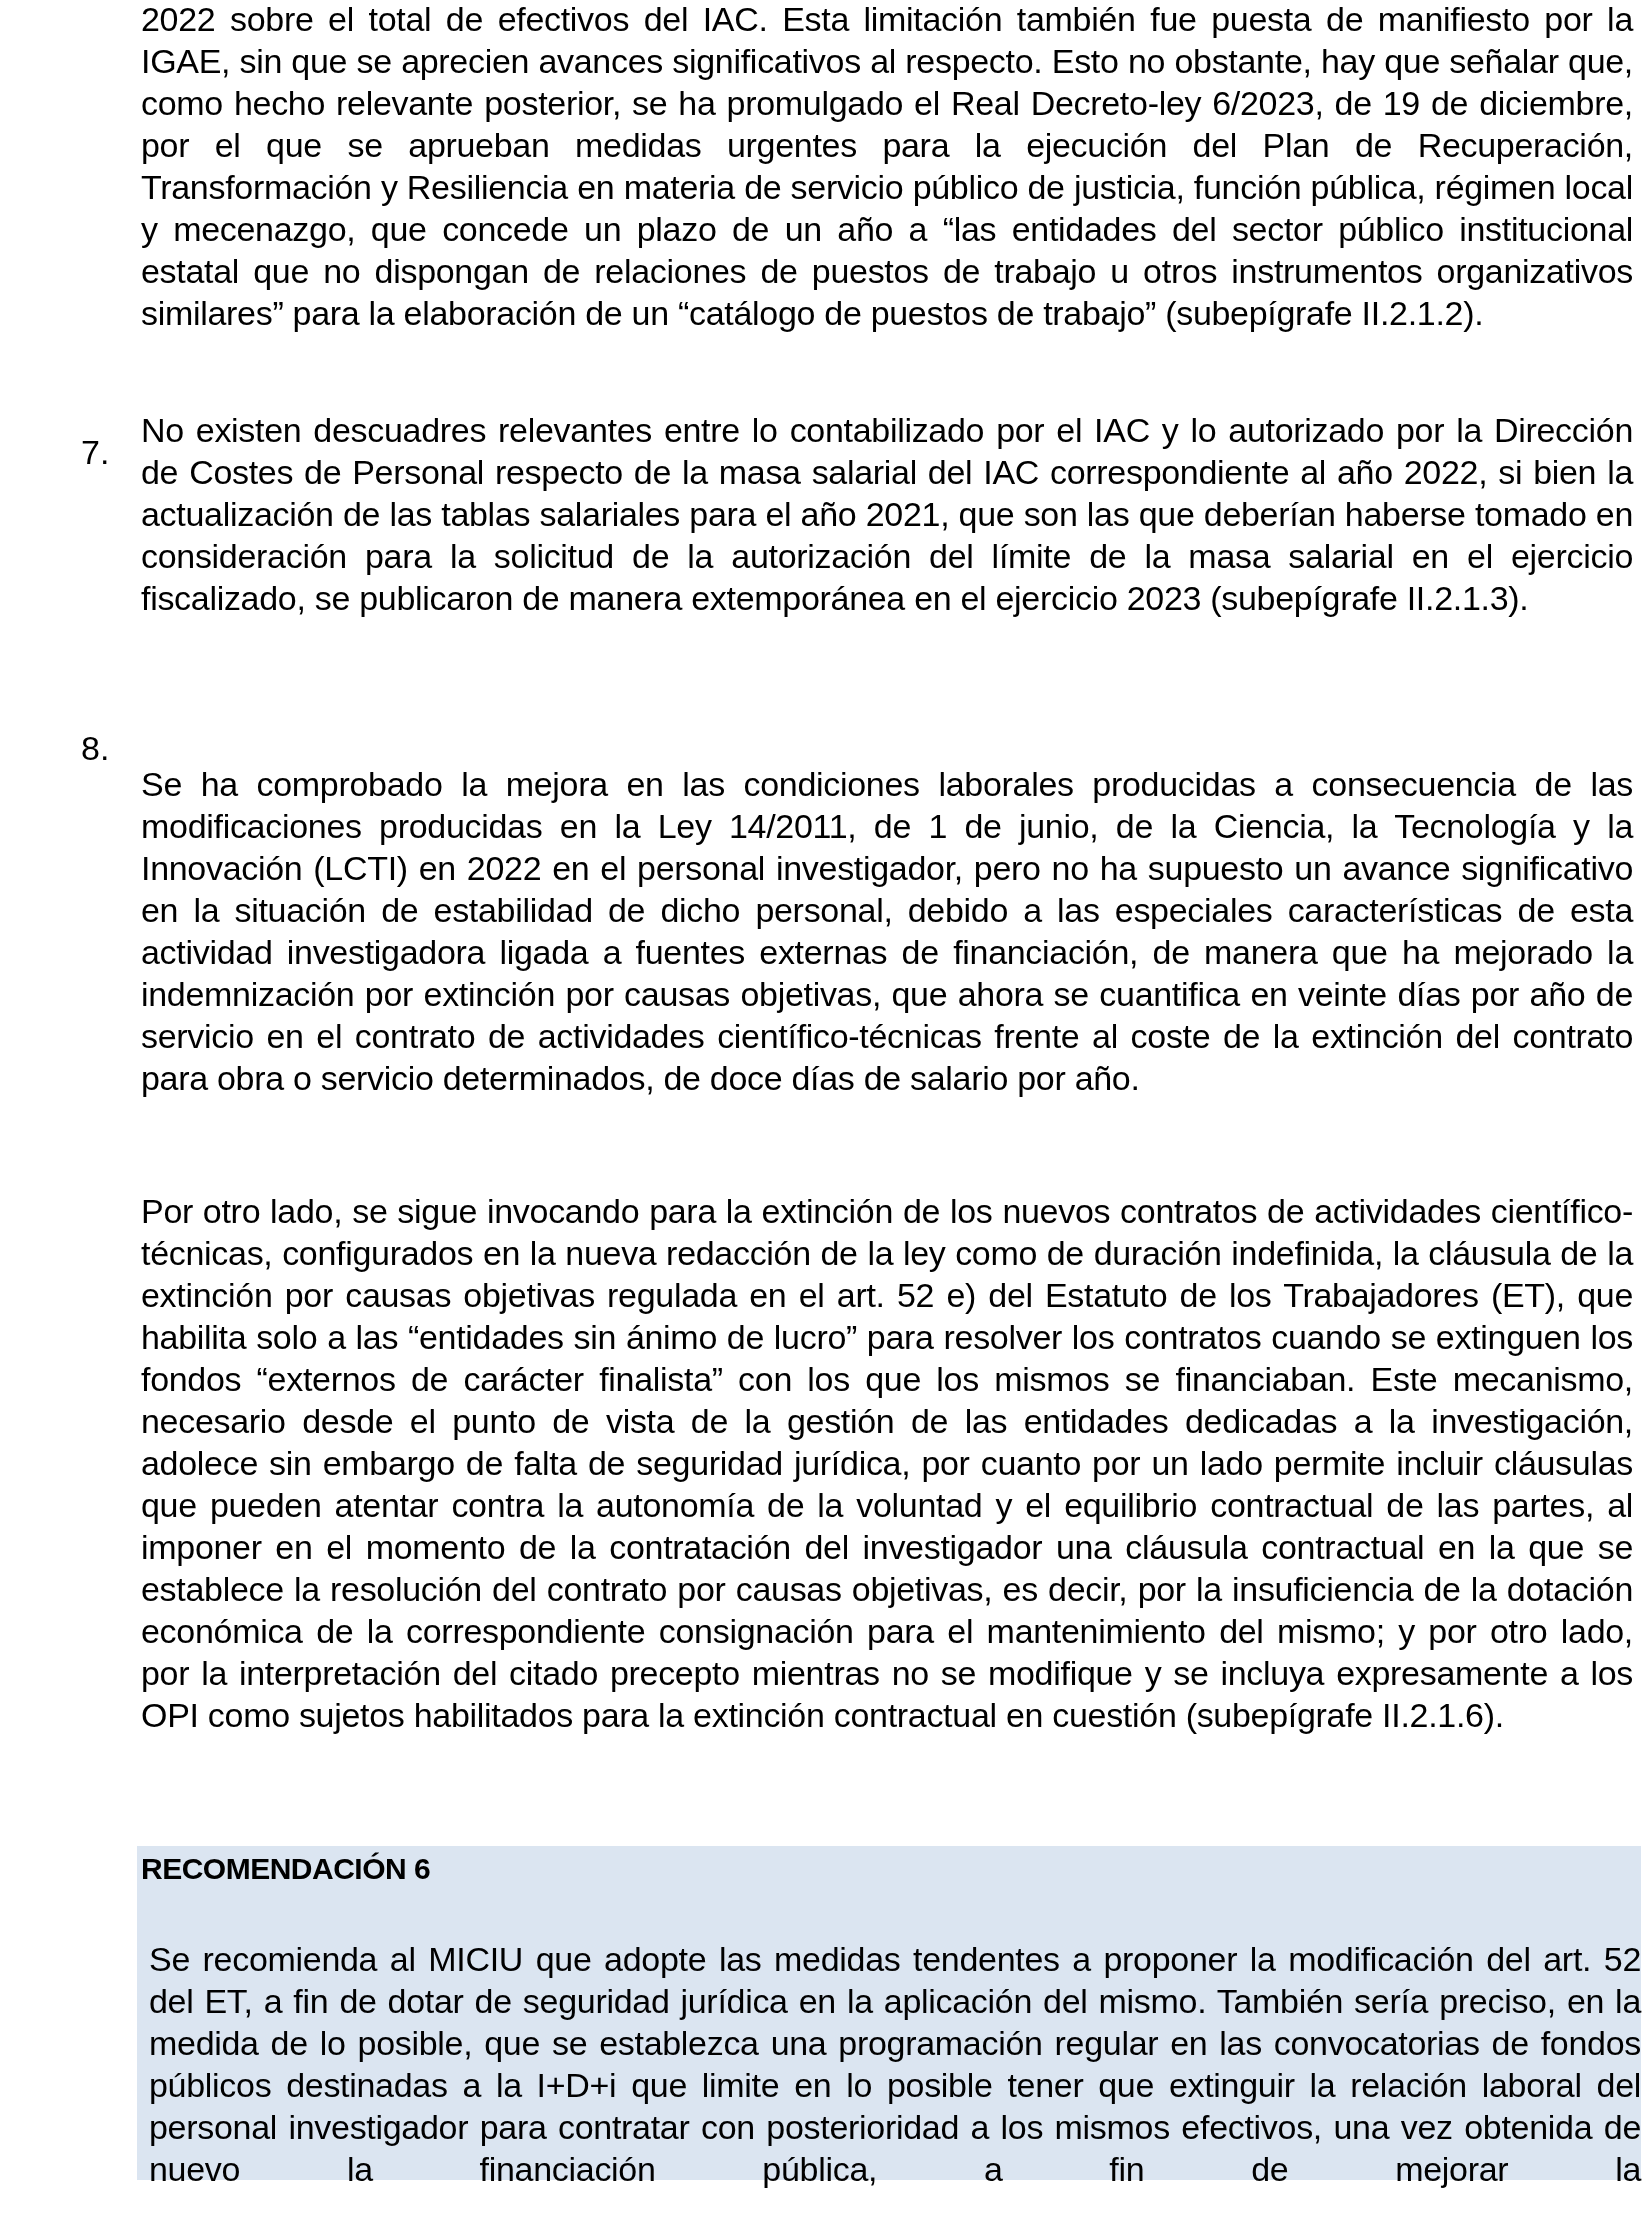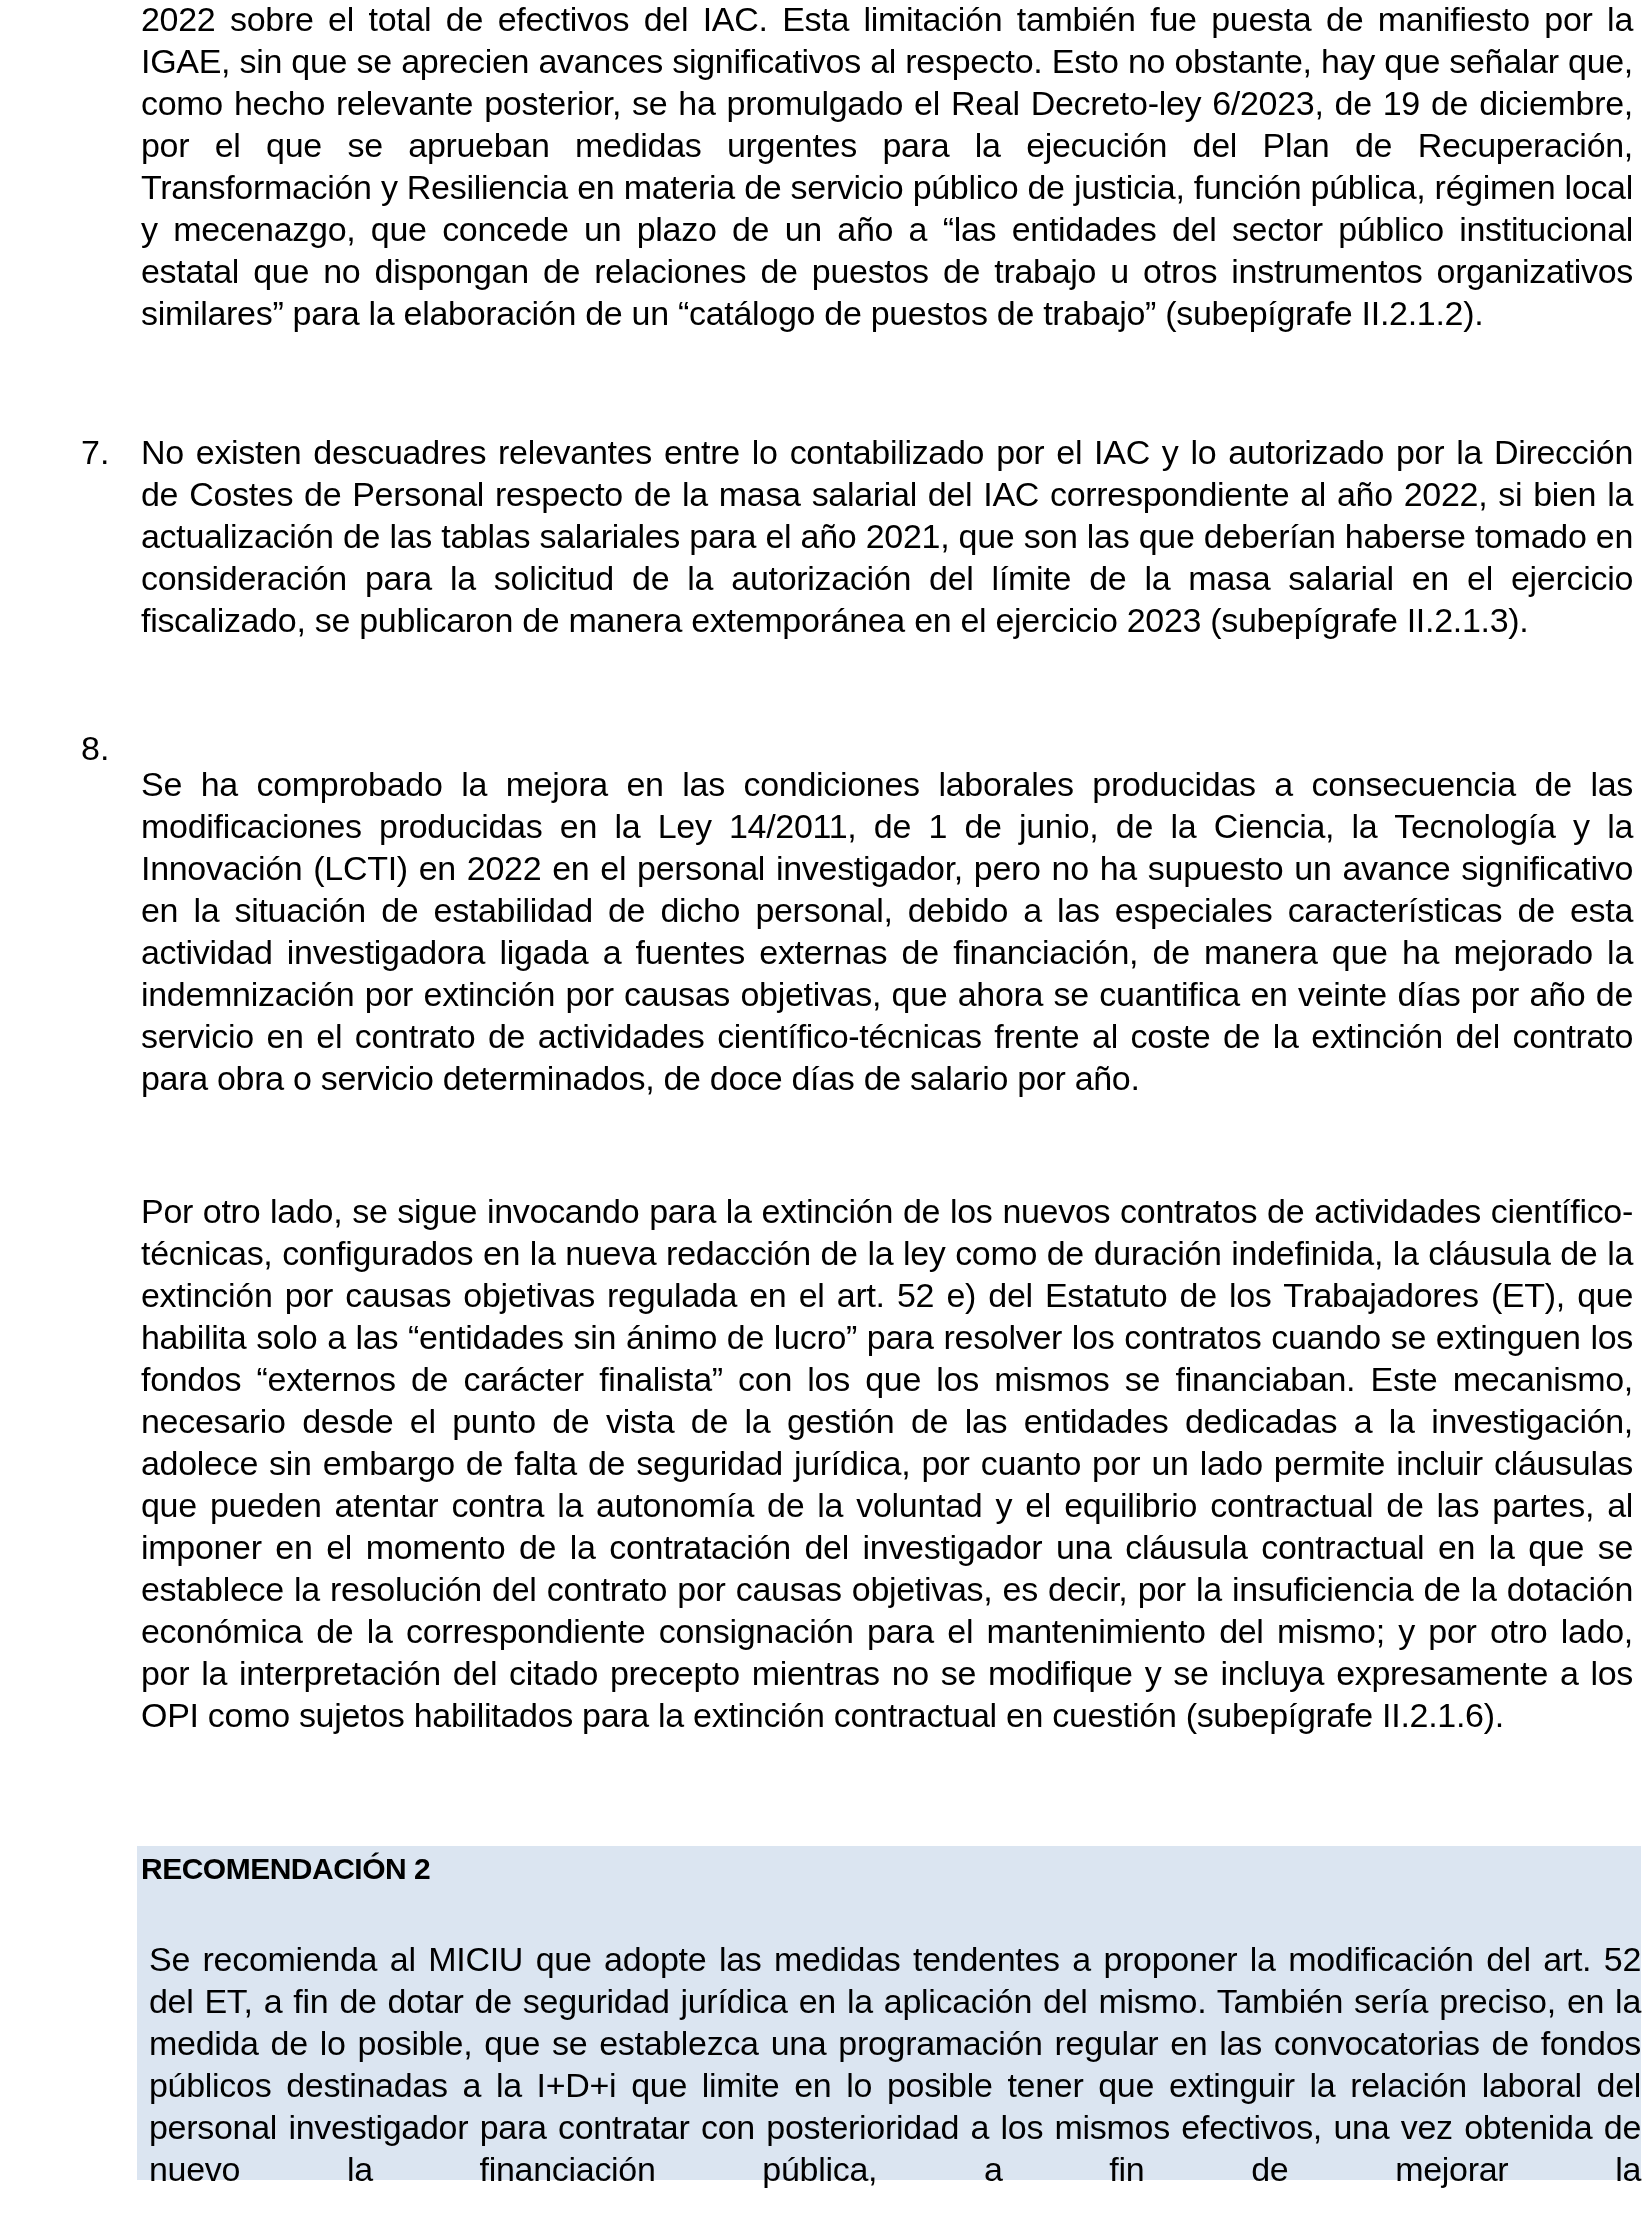--- a/index.html
+++ b/index.html
@@ -36,21 +36,21 @@
   }
   .num {
     position: absolute;
     left: 81px;
     font-size: 34px;
     line-height: 42px;
     margin: 0;
   }
   #p-cont { top: -2.4px; }
   #n7 { top: 431px; }
-  #p7 { top: 431px; }
+  #p7 { top: 409px; }
   #n8 { top: 727px; }
   #p8 { top: 727px; margin-top: 36px; }
   #p8b { top: 1190px; }
 
   .rec-box {
     position: absolute;
     left: 137px;
     top: 1846px;
     width: 1504px;
     height: 334px;
@@ -87,18 +87,18 @@
   <p class="para" id="p-cont">2022 sobre el total de efectivos del IAC. Esta limitación también fue puesta de manifiesto por la IGAE, sin que se aprecien avances significativos al respecto. Esto no obstante, hay que señalar que, como hecho relevante posterior, se ha promulgado el Real Decreto-ley 6/2023, de 19 de diciembre, por el que se aprueban medidas urgentes para la ejecución del Plan de Recuperación, Transformación y Resiliencia en materia de servicio público de justicia, función pública, régimen local y mecenazgo, que concede un plazo de un año a “las entidades del sector público institucional estatal que no dispongan de relaciones de puestos de trabajo u otros instrumentos organizativos similares” para la elaboración de un “catálogo de puestos de trabajo” (subepígrafe II.2.1.2).</p>
 
   <span class="num" id="n7">7.</span>
   <p class="para" id="p7">No existen descuadres relevantes entre lo contabilizado por el IAC y lo autorizado por la Dirección de Costes de Personal respecto de la masa salarial del IAC correspondiente al año 2022, si bien la actualización de las tablas salariales para el año 2021, que son las que deberían haberse tomado en consideración para la solicitud de la autorización del límite de la masa salarial en el ejercicio fiscalizado, se publicaron de manera extemporánea en el ejercicio 2023 (subepígrafe II.2.1.3).</p>
 
   <span class="num" id="n8">8.</span>
   <p class="para" id="p8">Se ha comprobado la mejora en las condiciones laborales producidas a consecuencia de las modificaciones producidas en la Ley 14/2011, de 1 de junio, de la Ciencia, la Tecnología y la Innovación (LCTI) en 2022 en el personal investigador, pero no ha supuesto un avance significativo en la situación de estabilidad de dicho personal, debido a las especiales características de esta actividad investigadora ligada a fuentes externas de financiación, de manera que ha mejorado la indemnización por extinción por causas objetivas, que ahora se cuantifica en veinte días por año de servicio en el contrato de actividades científico-técnicas frente al coste de la extinción del contrato para obra o servicio determinados, de doce días de salario por año.</p>
   <p class="para" id="p8b">Por otro lado, se sigue invocando para la extinción de los nuevos contratos de actividades científico-técnicas, configurados en la nueva redacción de la ley como de duración indefinida, la cláusula de la extinción por causas objetivas regulada en el art. 52 e) del Estatuto de los Trabajadores (ET), que habilita solo a las “entidades sin ánimo de lucro” para resolver los contratos cuando se extinguen los fondos “externos de carácter finalista” con los que los mismos se financiaban. Este mecanismo, necesario desde el punto de vista de la gestión de las entidades dedicadas a la investigación, adolece sin embargo de falta de seguridad jurídica, por cuanto por un lado permite incluir cláusulas que pueden atentar contra la autonomía de la voluntad y el equilibrio contractual de las partes, al imponer en el momento de la contratación del investigador una cláusula contractual en la que se establece la resolución del contrato por causas objetivas, es decir, por la insuficiencia de la dotación económica de la correspondiente consignación para el mantenimiento del mismo; y por otro lado, por la interpretación del citado precepto mientras no se modifique y se incluya expresamente a los OPI como sujetos habilitados para la extinción contractual en cuestión (subepígrafe II.2.1.6).</p>
 
   <div class="rec-box">
-    <p class="rec-title">RECOMENDACIÓN 2</p>
+    <p class="rec-title">RECOMENDACIÓN 6</p>
     <p class="rec-text">Se recomienda al MICIU que adopte las medidas tendentes a proponer la modificación del art. 52 del ET, a fin de dotar de seguridad jurídica en la aplicación del mismo. También sería preciso, en la medida de lo posible, que se establezca una programación regular en las convocatorias de fondos públicos destinadas a la I+D+i que limite en lo posible tener que extinguir la relación laboral del personal investigador para contratar con posterioridad a los mismos efectivos, una vez obtenida de nuevo la financiación pública, a fin de mejorar la</p>
   </div>
 
 </div>
 
 
 </body></html>

